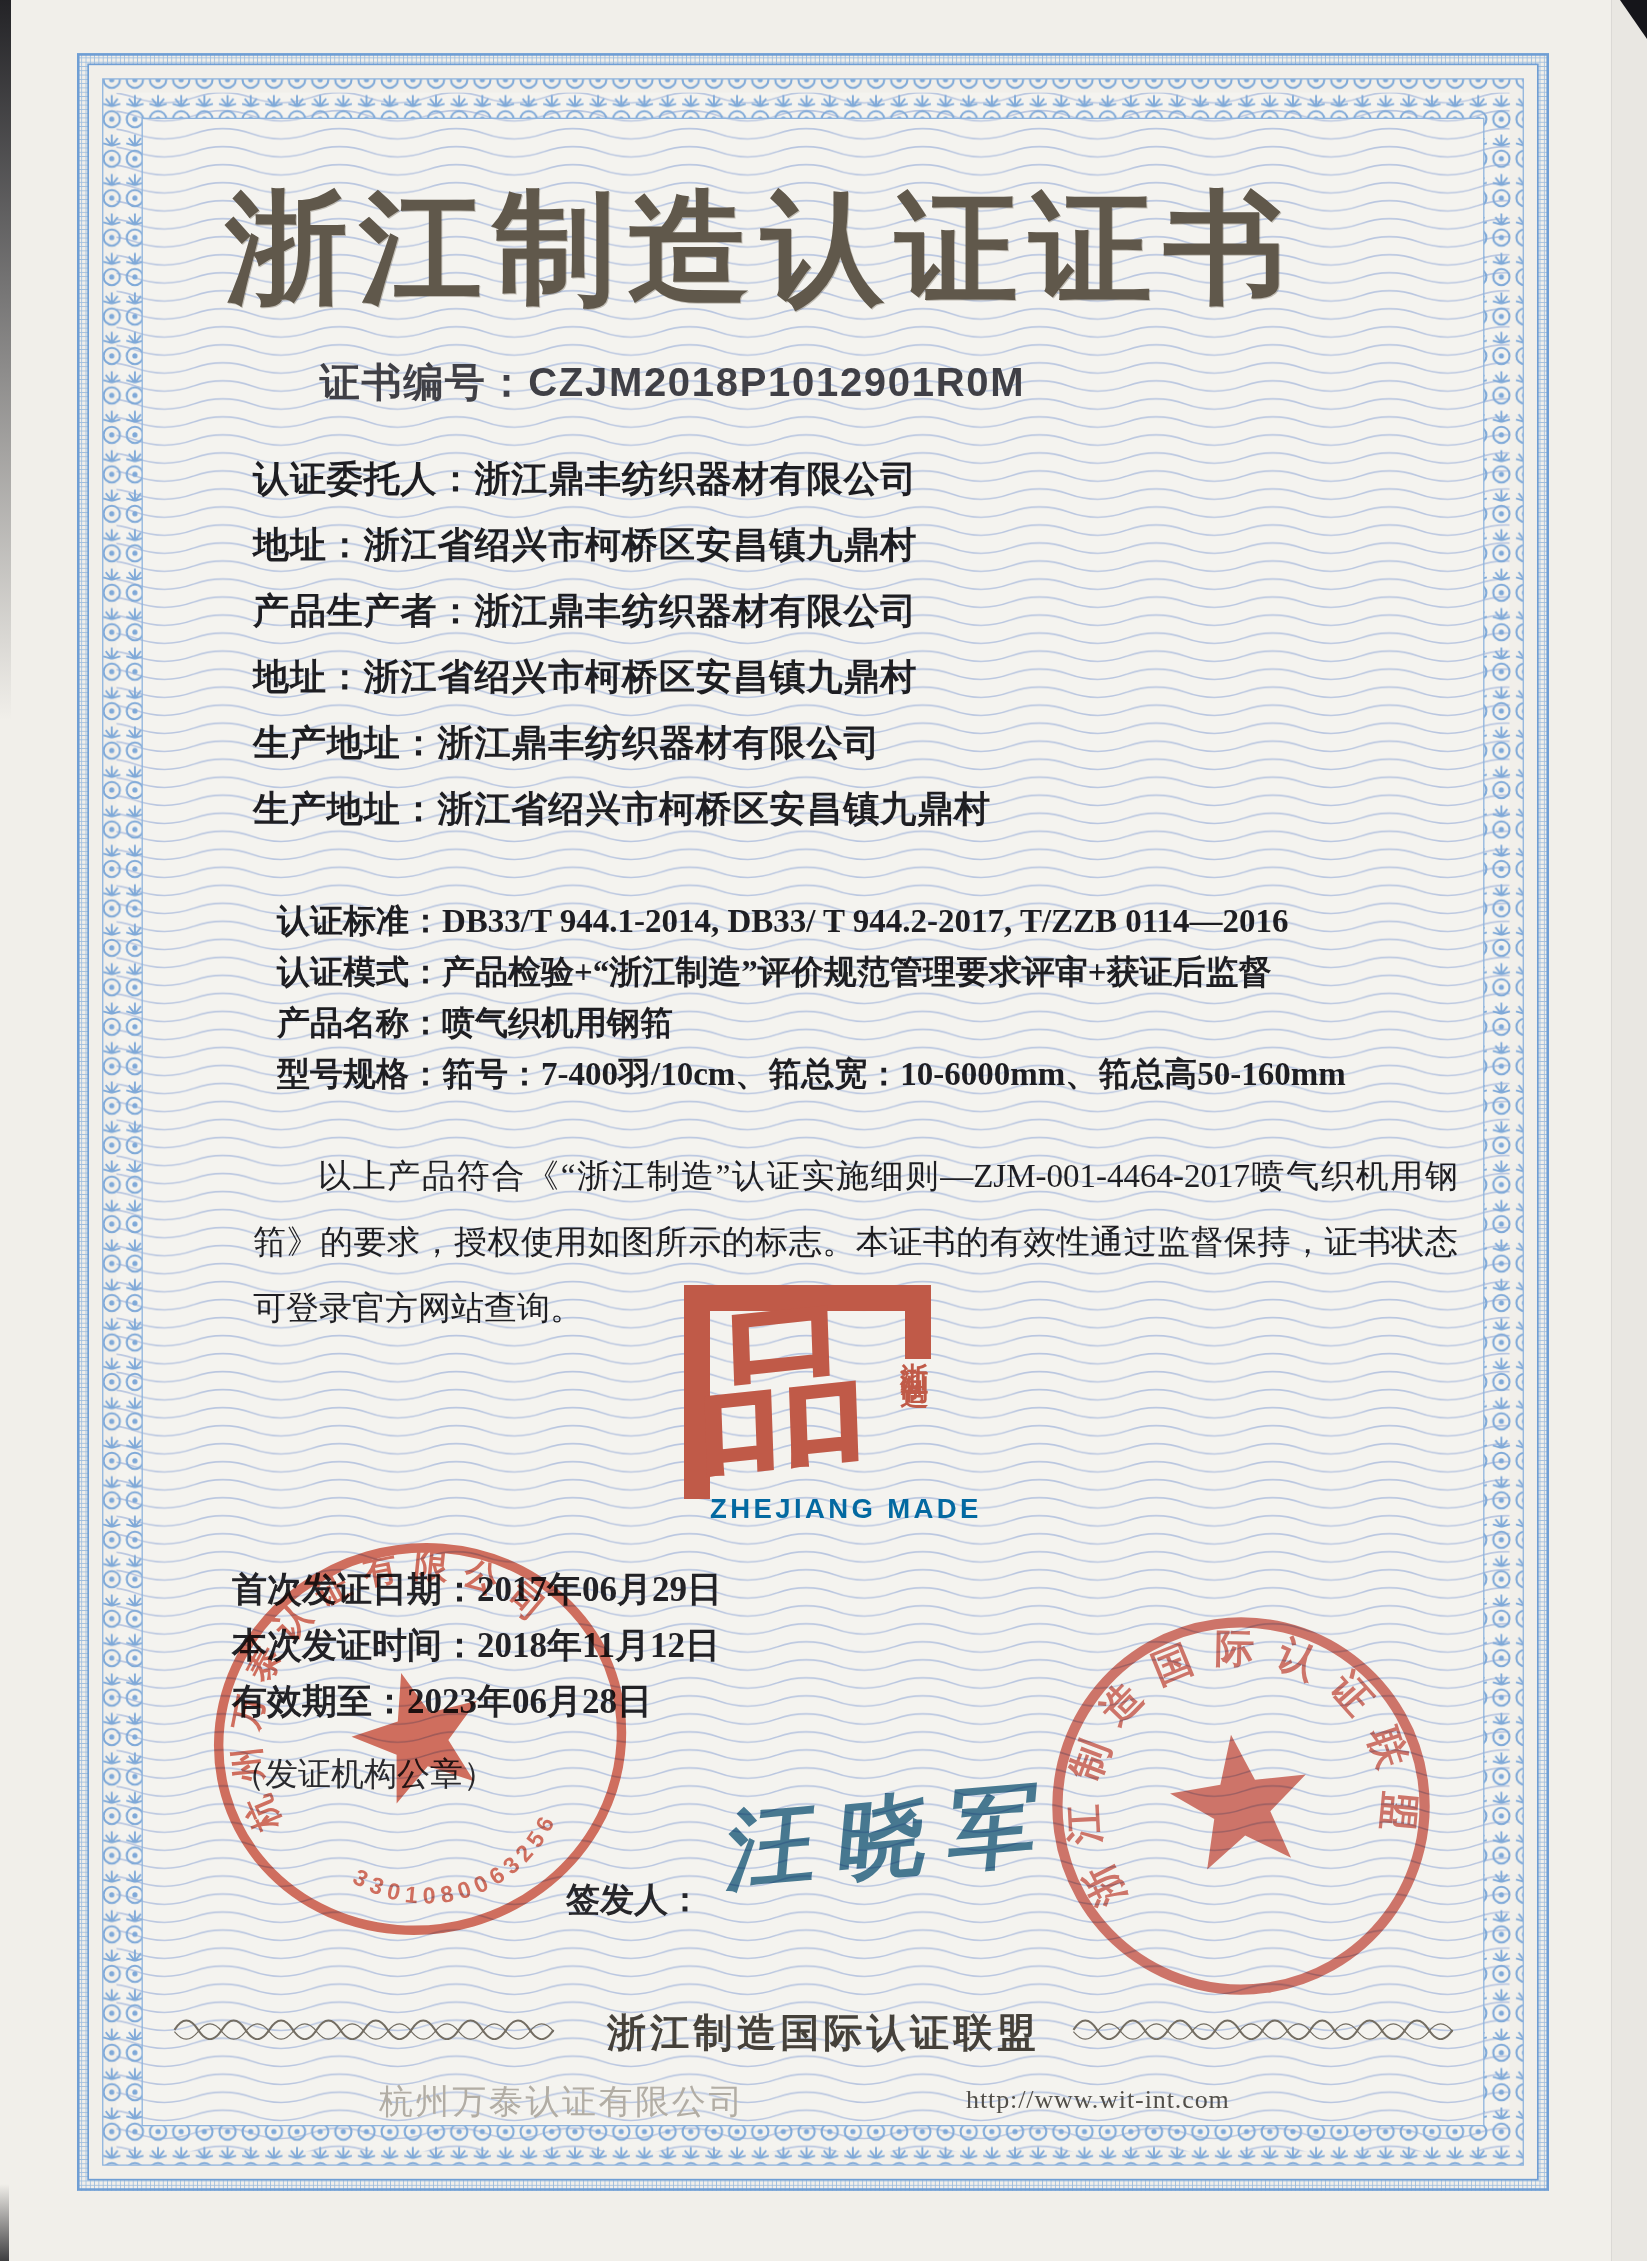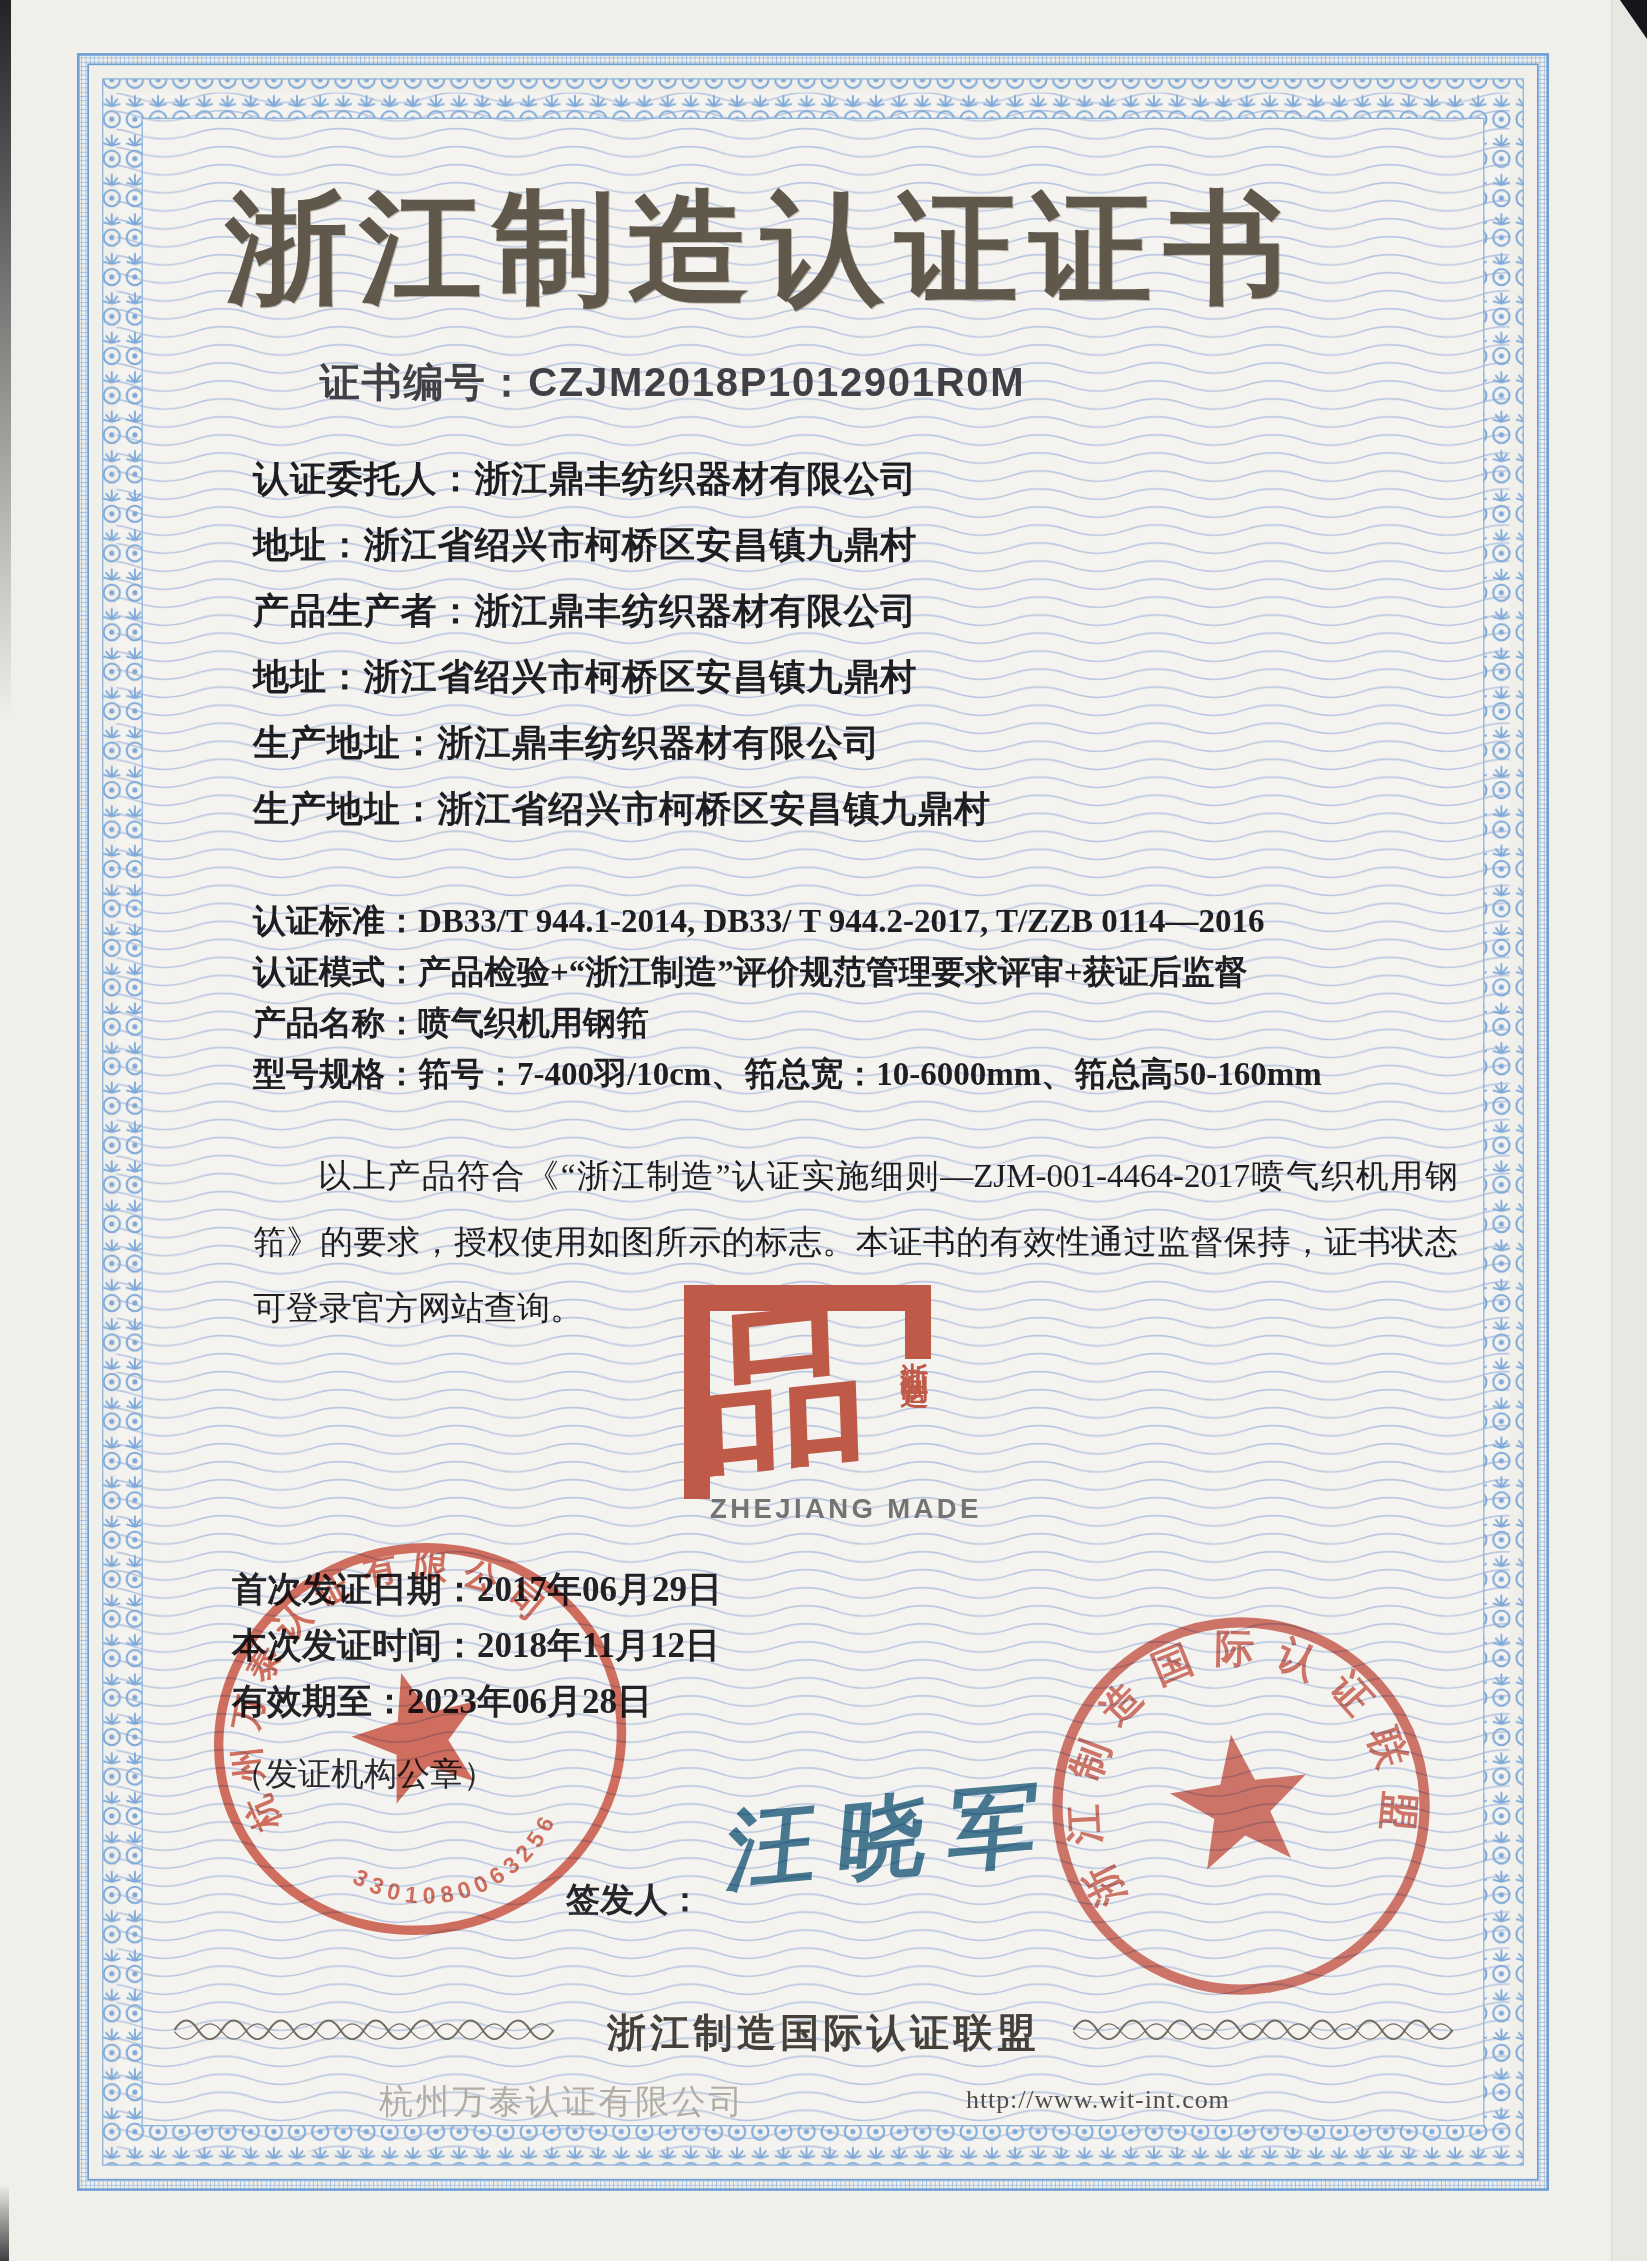--- a/index.html
+++ b/index.html
@@ -30,41 +30,41 @@
   }
   .cert-line{
     left:0;top:355px;width:1345px;text-align:center;
     font-size:40px;font-weight:700;color:#404046;letter-spacing:1.7px;
     font-family:"Liberation Sans","DejaVu Sans",sans-serif;z-index:3;
   }
   .info-block{left:253px;top:455px;width:1201px;z-index:3;}
   .info-line{height:66px;font-size:36px;font-weight:700;color:#1e1e22;
     letter-spacing:0.9px;white-space:nowrap;}
   .spec-block{left:253px;top:899px;width:1218px;z-index:3;}
-  .spec-line{height:51px;font-size:33px;font-weight:700;color:#1e1e22;white-space:nowrap;}
+  .spec-line{height:51px;font-size:33px;font-weight:700;color:#1e1e22;white-space:nowrap;margin-left:24px;}
   .statement{
     left:253px;top:1143px;width:1205px;z-index:3;
     font-size:33px;font-weight:500;color:#1e1e22;line-height:66px;
     text-align:justify;text-indent:65px;
   }
   
   .logo{left:684px;top:1285px;width:247px;height:237px;z-index:3;}
   .logo .bar{position:absolute;background:#c05a48;}
   .bar-left{left:0;top:0;width:26px;height:214px;}
   .bar-top{left:0;top:0;width:247px;height:26px;}
   .bar-right{right:0;top:0;width:26px;height:74px;}
   .logo-glyph{position:absolute;left:13.7px;top:15.4px;width:189px;
     font-size:168px;line-height:172px;font-weight:700;color:#c05a48;
     transform:rotate(-6deg) skewX(-4deg);
     font-family:"DejaVu Serif","Liberation Serif",serif;}
   .logo-vert{position:absolute;right:-1.7px;top:55px;
     writing-mode:vertical-rl;font-size:28px;font-weight:700;letter-spacing:6px;
     color:#c05a48;font-family:"Liberation Sans","DejaVu Sans",sans-serif;}
   .logo-caption{position:absolute;left:26px;bottom:-3.4px;
-    font-size:27.5px;font-weight:700;letter-spacing:3.4px;color:#737373;
+    font-size:27.5px;font-weight:700;letter-spacing:3.4px;color:#0369a1;
     font-family:"Liberation Sans","DejaVu Sans",sans-serif;white-space:nowrap;}
   
   .dates-block{left:232px;top:1566px;z-index:3;}
   .date-line{height:56px;font-size:35px;font-weight:600;color:#222226;white-space:nowrap;}
   .seal-note{left:232px;top:1752px;font-size:33px;font-weight:500;color:#2a2a2e;z-index:3;}
   .signer-label{left:566px;top:1877px;font-size:34px;font-weight:600;color:#26262a;z-index:3;}
   .signature{
     left:727px;top:1777px;z-index:6;
     font-size:89px;font-weight:600;letter-spacing:22px;color:#36708f;
     transform:rotate(-5deg) skewX(-10deg);opacity:.9;mix-blend-mode:multiply;

